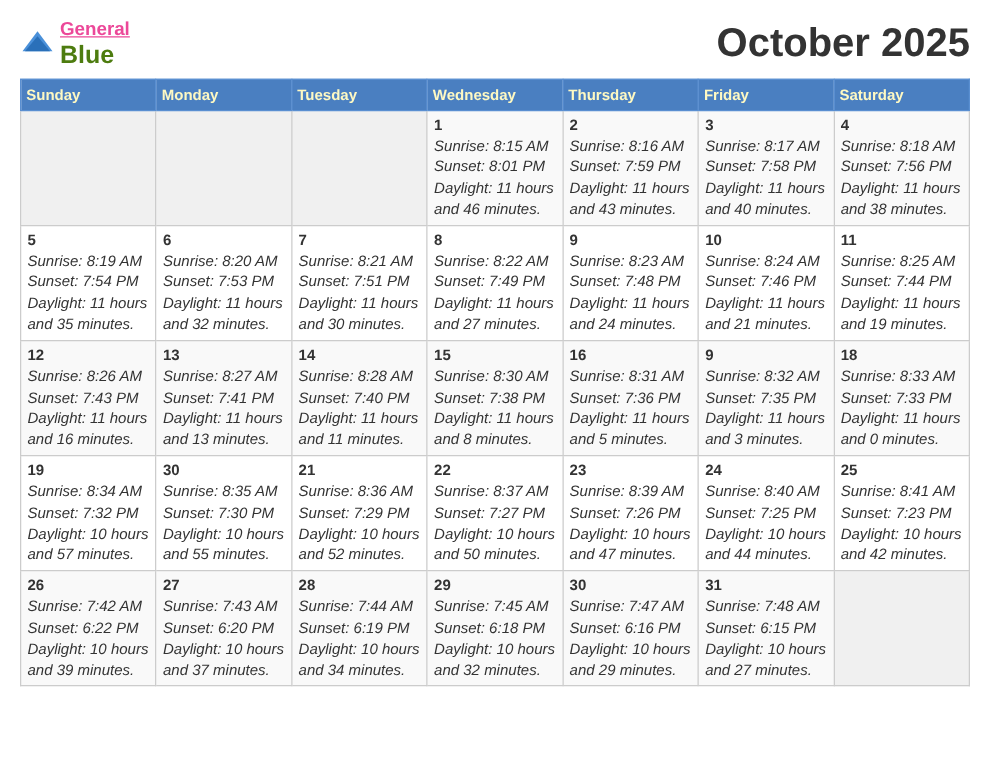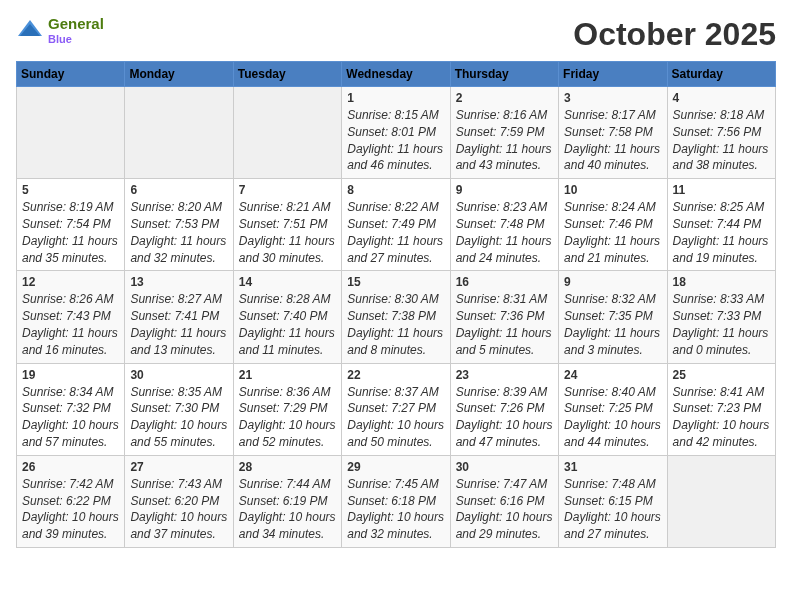--- a/index.html
+++ b/index.html
@@ -22,26 +22,27 @@
       gap: 4px;
     }
     .logo-text {
       display: flex;
       flex-direction: column;
       line-height: 1.1;
     }
     .logo-general {
       font-size: 15px;
       font-weight: bold;
+      color: #ec4899;
+      text-decoration: underline;
+    }
+    .logo-blue {
+      font-size: 20px;
+      font-weight: bold;
       color: #4d7c0f;
-    }
-    .logo-blue {
-      font-size: 11px;
-      font-weight: bold;
-      color: #8b5cf6;
     }
     .logo-icon {
       width: 28px;
       height: 28px;
     }
     .title-block {
       text-align: right;
     }
     .month-title {
       font-size: 32px;
@@ -52,21 +53,21 @@
       font-size: 15px;
       color: #555;
     }
     .calendar {
       width: 100%;
       border-collapse: collapse;
       border: 1px solid #ccc;
     }
     .calendar th {
       background-color: #4a7fc1;
-      color: #000000;
+      color: #fef9c3;
       font-size: 12px;
       font-weight: bold;
       padding: 5px 4px;
       text-align: left;
       border: 1px solid #5a8fd1;
     }
     .calendar td {
       vertical-align: top;
       padding: 4px 5px;
       border: 1px solid #ccc;

